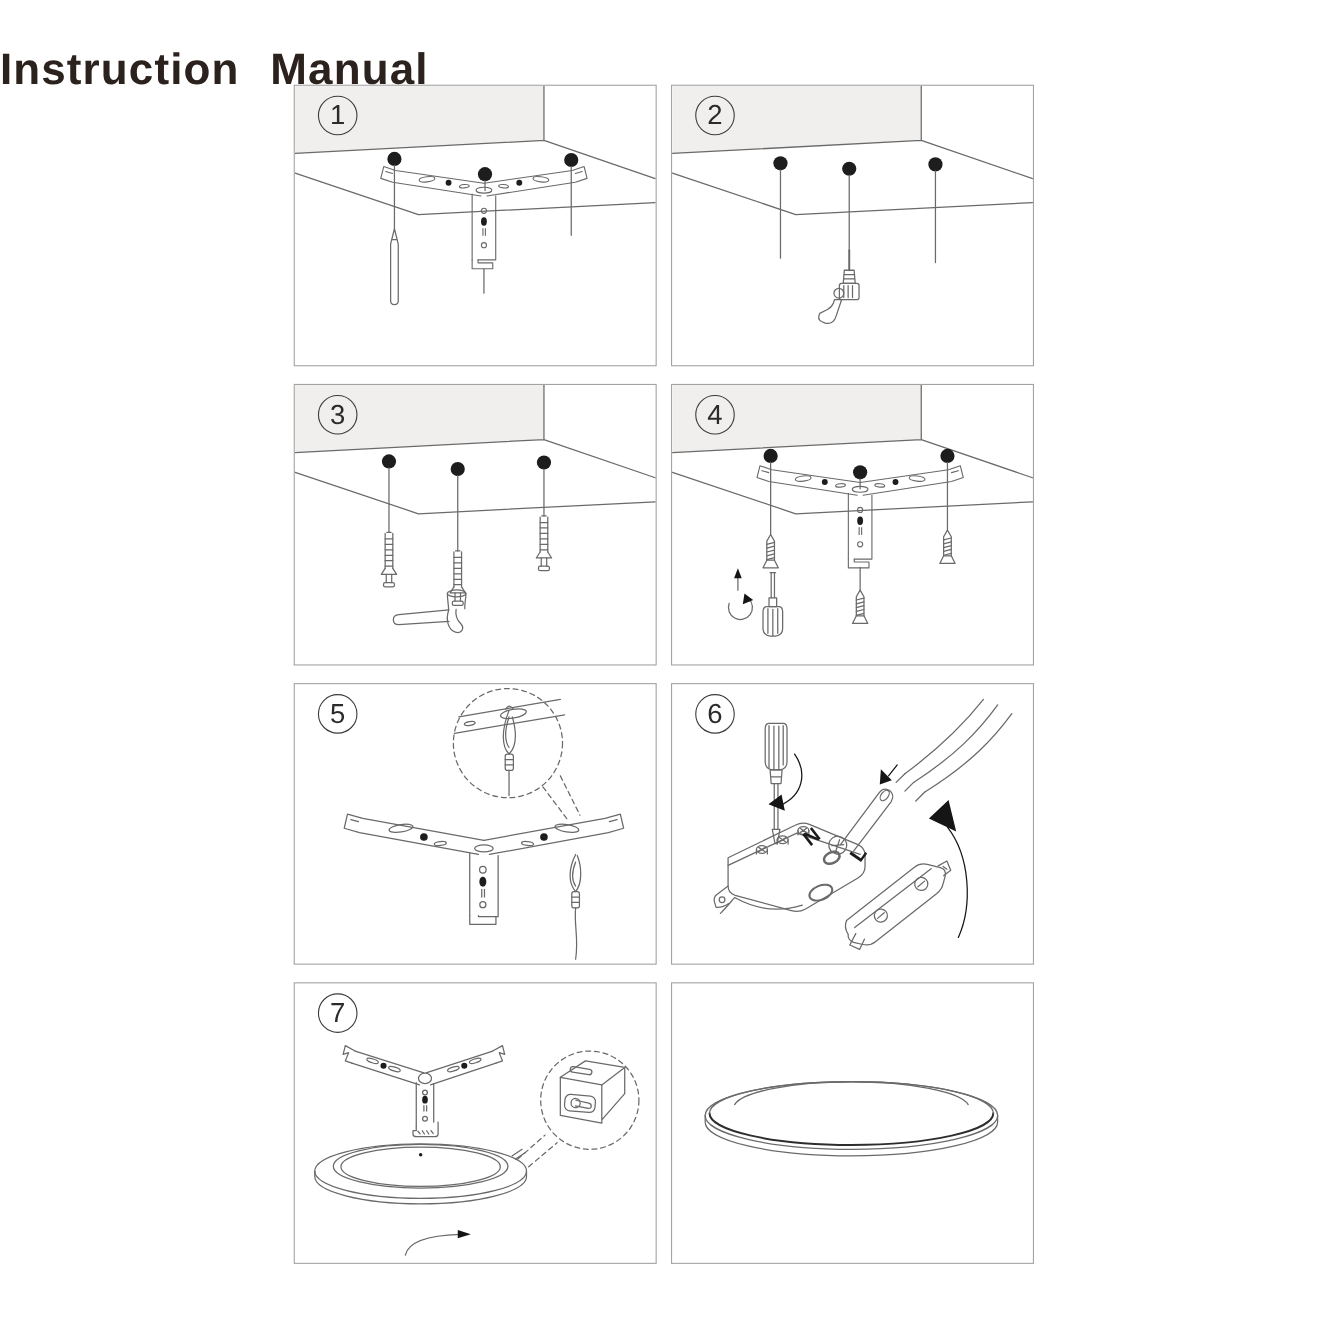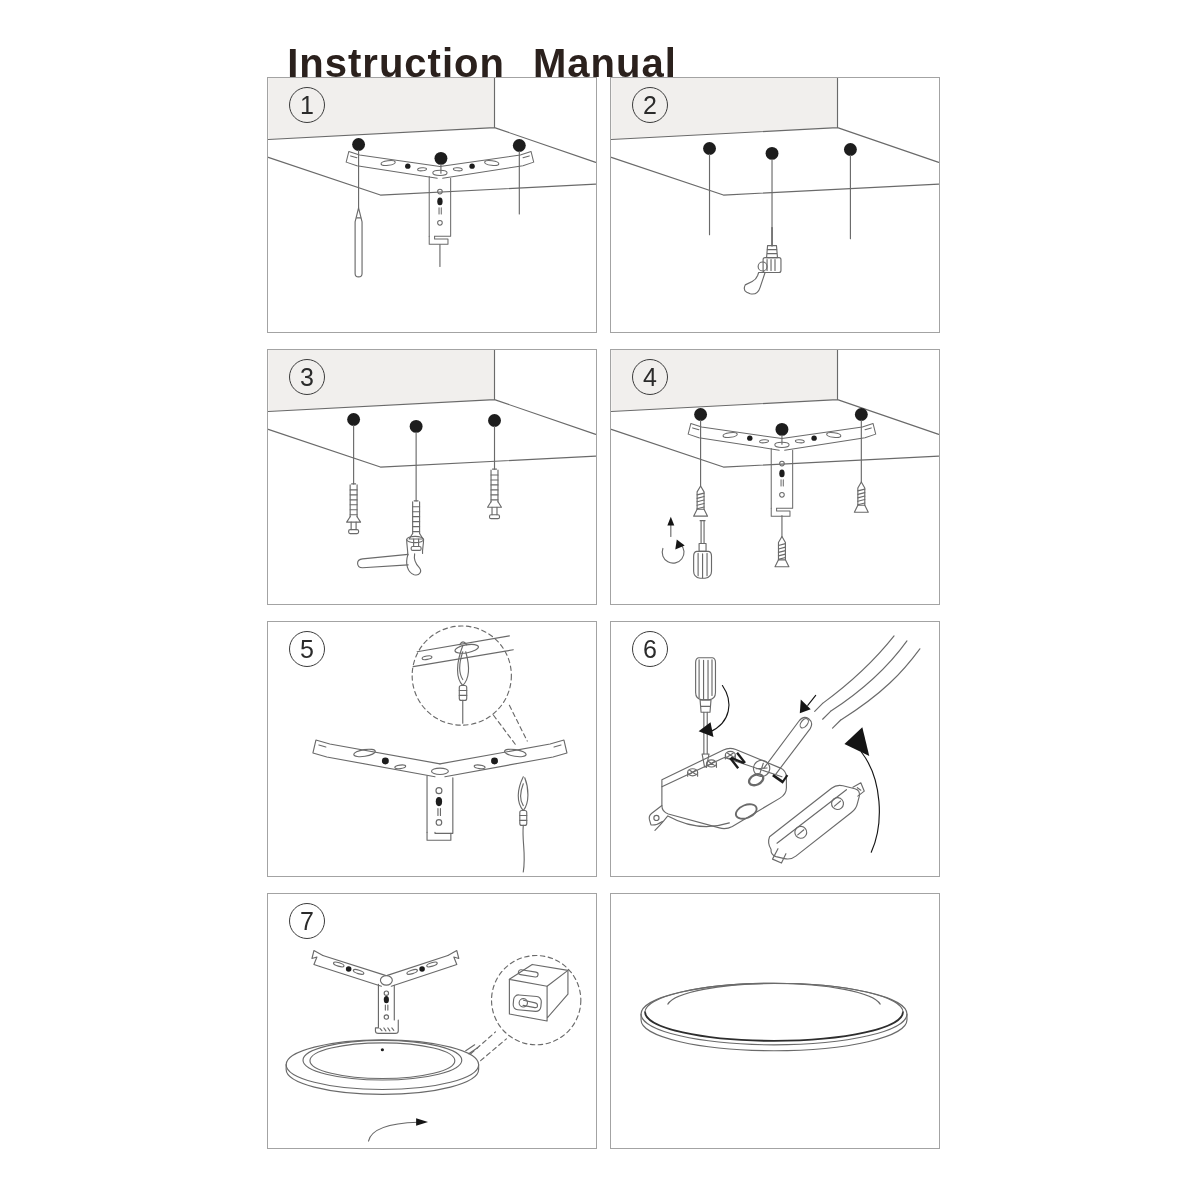--- a/index.html
+++ b/index.html
@@ -1,18 +1,18 @@
 <!DOCTYPE html>
 <html><head>
 <meta charset="utf-8">
 <style>
   html,body{margin:0;padding:0;}
   body{width:1200px;height:1200px;background:#ffffff;position:relative;
        font-family:"Liberation Sans",sans-serif;overflow:hidden;}
-  .title{position:absolute;top:14px;left:0;width:964px;text-align:center;
+  .title{position:absolute;top:14px;left:0;width:964px;text-align:left;
          font-size:40px;font-weight:bold;color:#2b211d;letter-spacing:1px;word-spacing:16px;}
   .grid{position:absolute;left:267px;top:77px;display:grid;
         grid-template-columns:330px 330px;grid-template-rows:repeat(4,256px);
         column-gap:13px;row-gap:16px;}
   .panel{position:relative;background:#fff;border:1px solid #a3a3a3;box-sizing:border-box;}
   .panel svg{display:block;width:328px;height:254px;}
   .badge{position:absolute;left:21px;top:9px;width:34px;height:34px;border:1.6px solid #3c3c3c;
          border-radius:50%;display:flex;align-items:center;justify-content:center;
          font-size:25px;color:#2b2b2b;background:#fff0;z-index:2;}
   svg.art *{fill:none;stroke:#6a6a6a;stroke-width:1.15;stroke-linecap:round;stroke-linejoin:round;}

